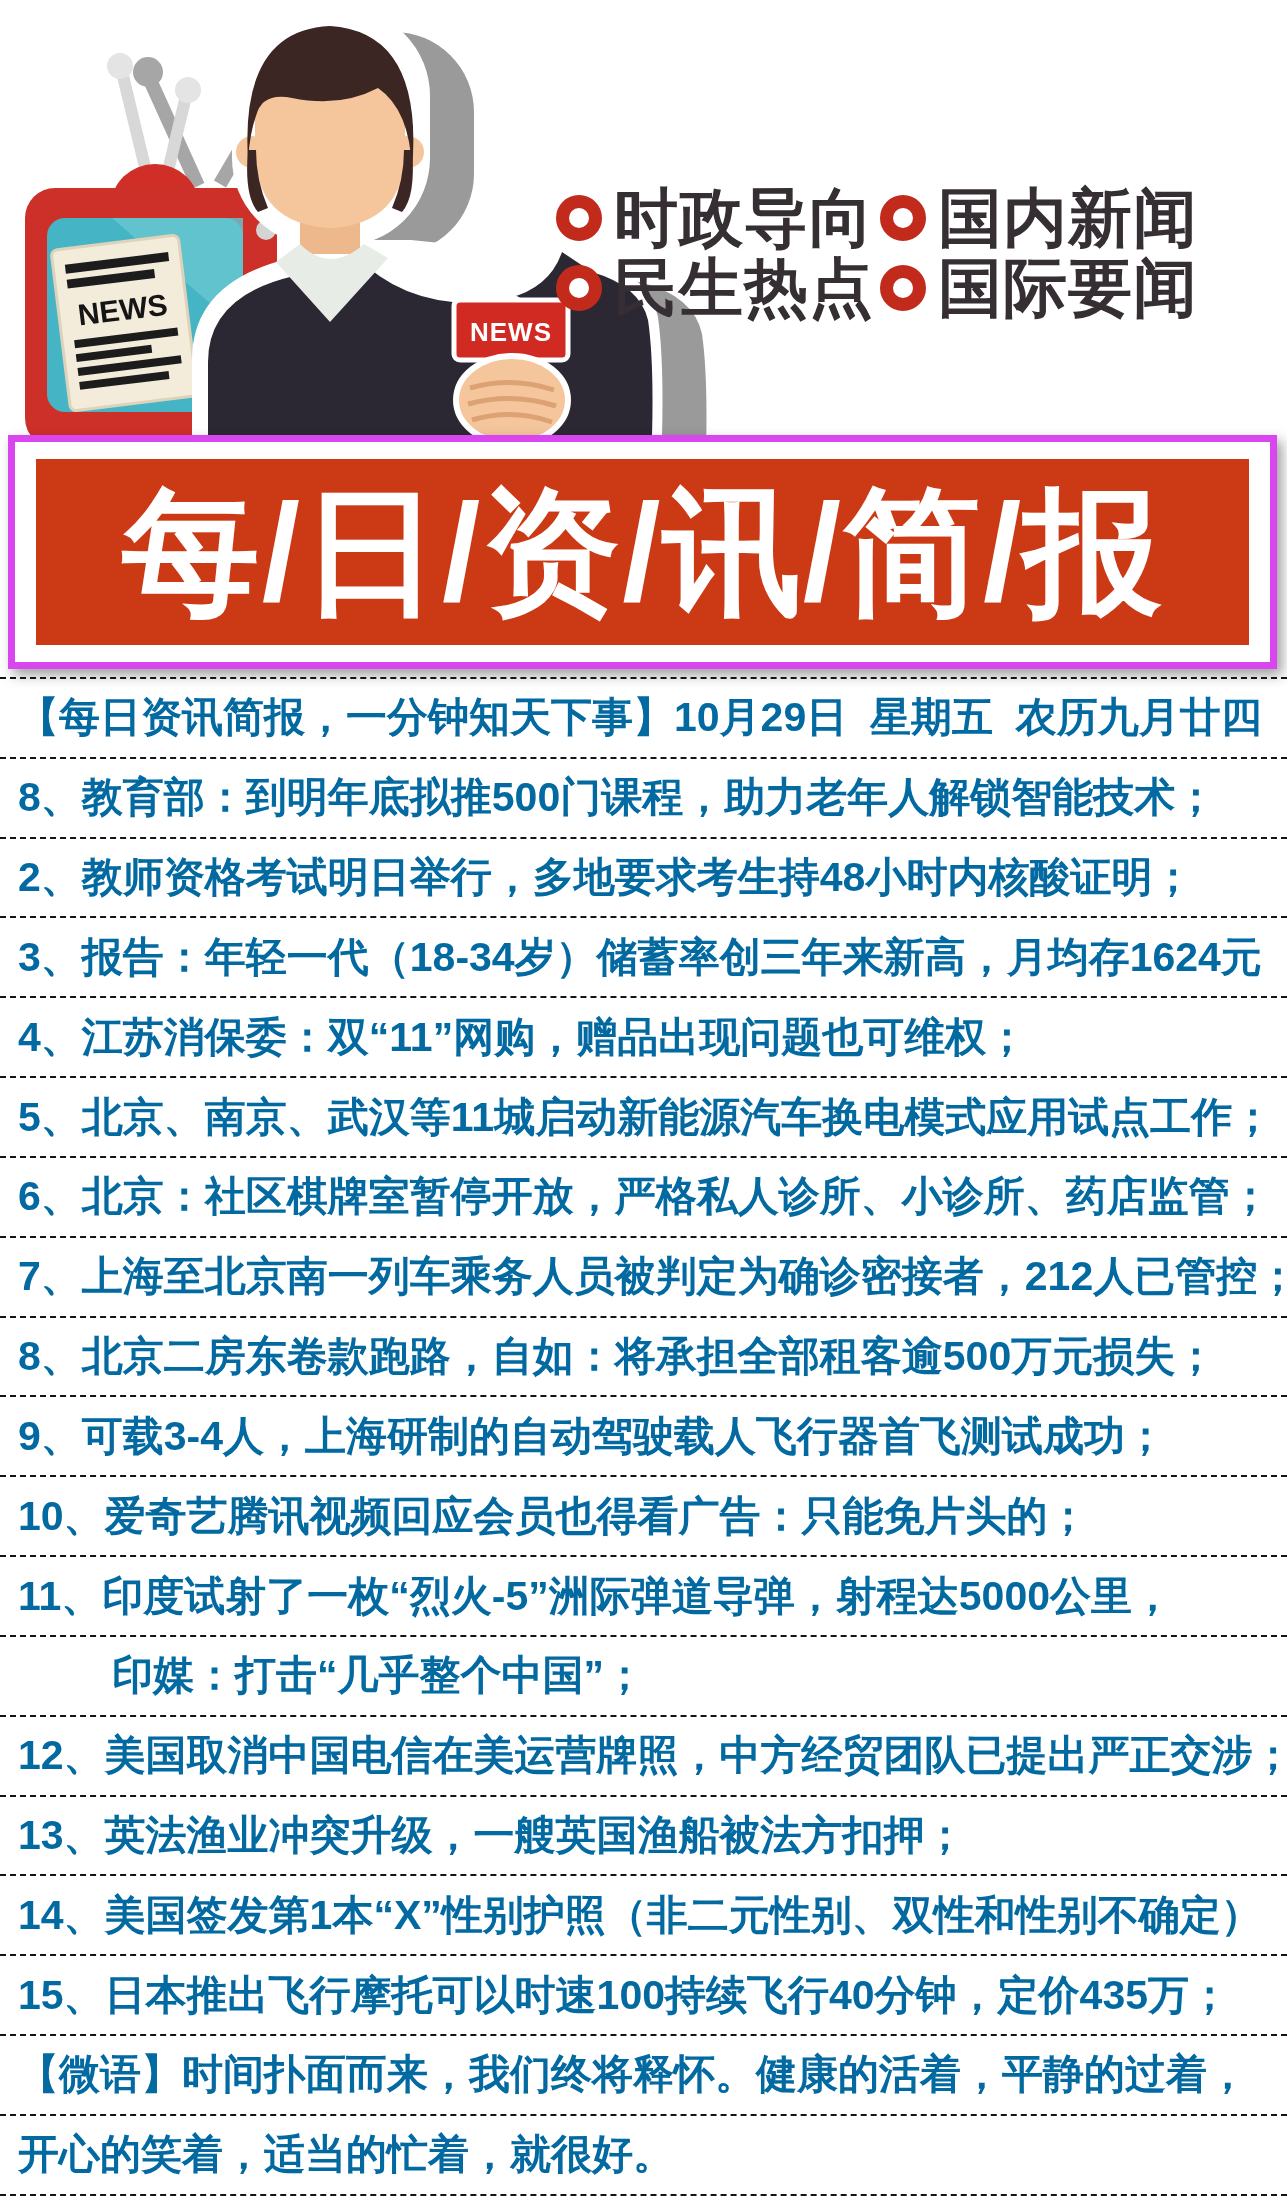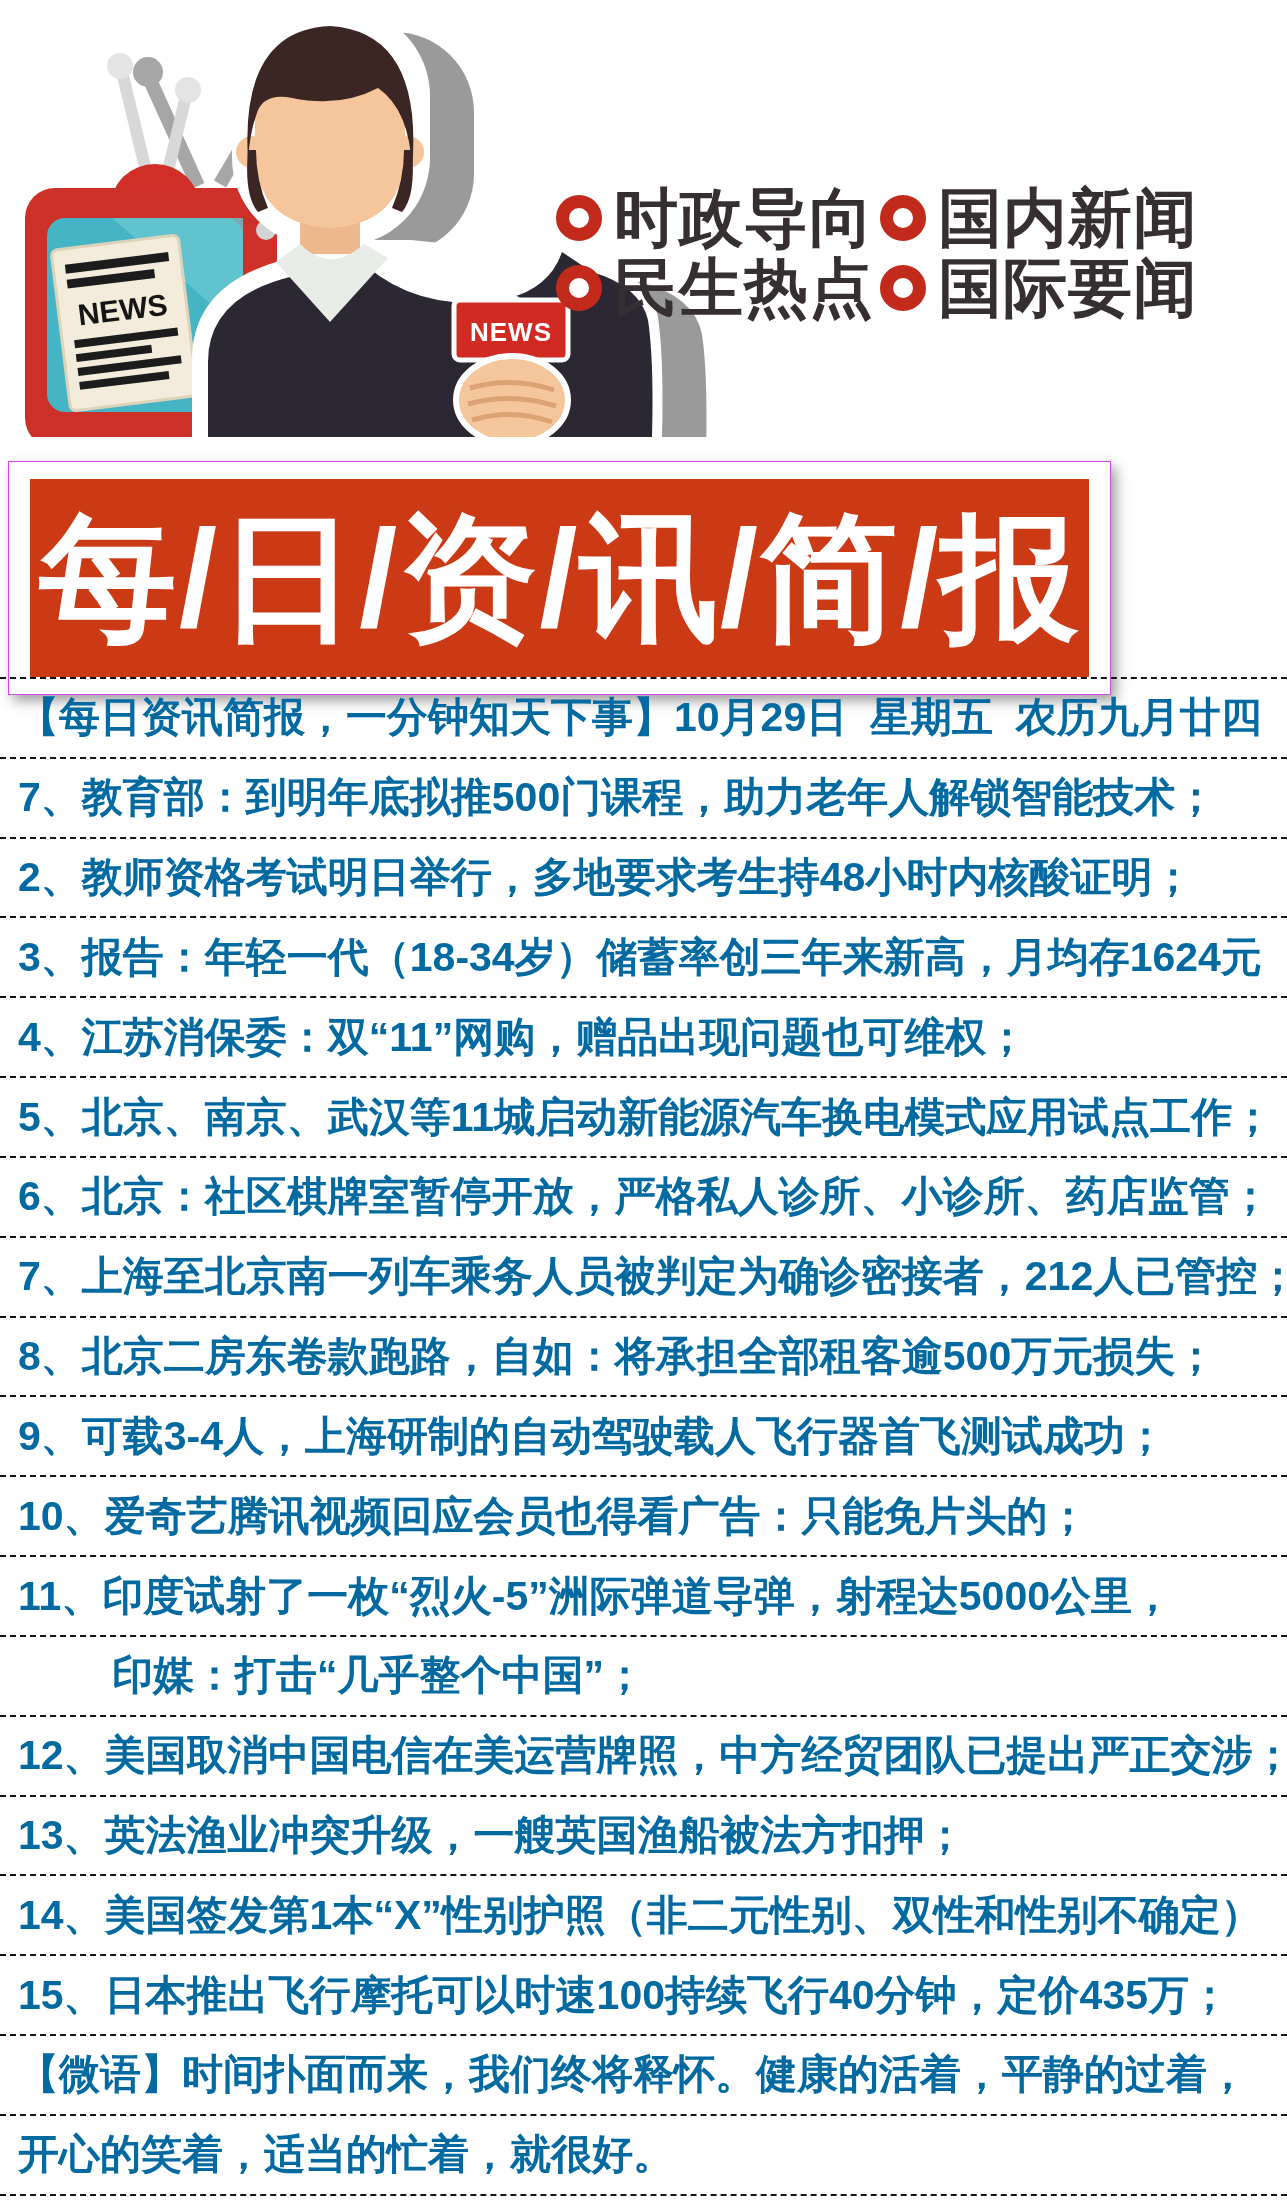--- a/index.html
+++ b/index.html
@@ -20,22 +20,22 @@
   .tag-dot{
     width:20px;height:20px;border:13px solid var(--bullet,#c22a1c);
     border-radius:50%;background:#fff;flex:0 0 auto;
   }
   .tag-label{
     font-size:64px;font-weight:900;color:#352e32;line-height:1;
     letter-spacing:1px;white-space:nowrap;
   }
   
   .banner-card{
-    position:absolute;left:8px;top:461px;width:1103px;height:234px;
-    background:#fff;border:1px solid #d946ef;box-sizing:border-box;
+    position:absolute;left:8px;top:435px;width:1269px;height:234px;
+    background:#fff;border:7px solid #d946ef;box-sizing:border-box;
     box-shadow:5px 6px 12px rgba(0,0,0,0.38);
   }
   .banner{
     position:absolute;left:21px;top:17px;right:21px;bottom:17px;
     background:var(--banner,#cb3a15);
     display:flex;align-items:center;justify-content:center;
   }
   .banner-title{
     color:#ffffff;font-size:138px;font-weight:900;line-height:1;
     letter-spacing:2px;white-space:nowrap;
@@ -149,21 +149,21 @@
   <div class="banner">
     <span class="banner-title">每/日/资/讯/简/报</span>
   </div>
 </div>
 
 <div class="news-list">
     <div class="news-row">
       <span>【每日资讯简报，一分钟知天下事】10月29日  星期五  农历九月廿四</span>
     </div>
     <div class="news-row">
-      <span>7、教育部：到明年底拟推500门课程，助力老年人解锁智能技术；</span>
+      <span>8、教育部：到明年底拟推500门课程，助力老年人解锁智能技术；</span>
     </div>
     <div class="news-row">
       <span>2、教师资格考试明日举行，多地要求考生持48小时内核酸证明；</span>
     </div>
     <div class="news-row">
       <span>3、报告：年轻一代（18-34岁）储蓄率创三年来新高，月均存1624元</span>
     </div>
     <div class="news-row">
       <span>4、江苏消保委：双“11”网购，赠品出现问题也可维权；</span>
     </div>

